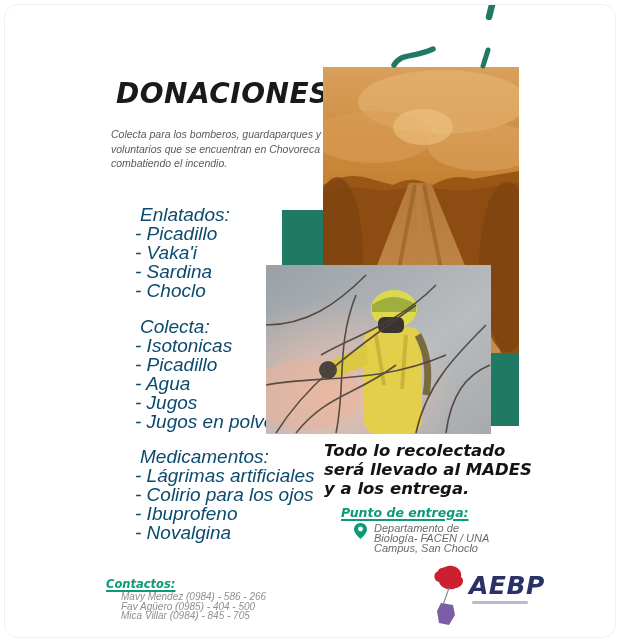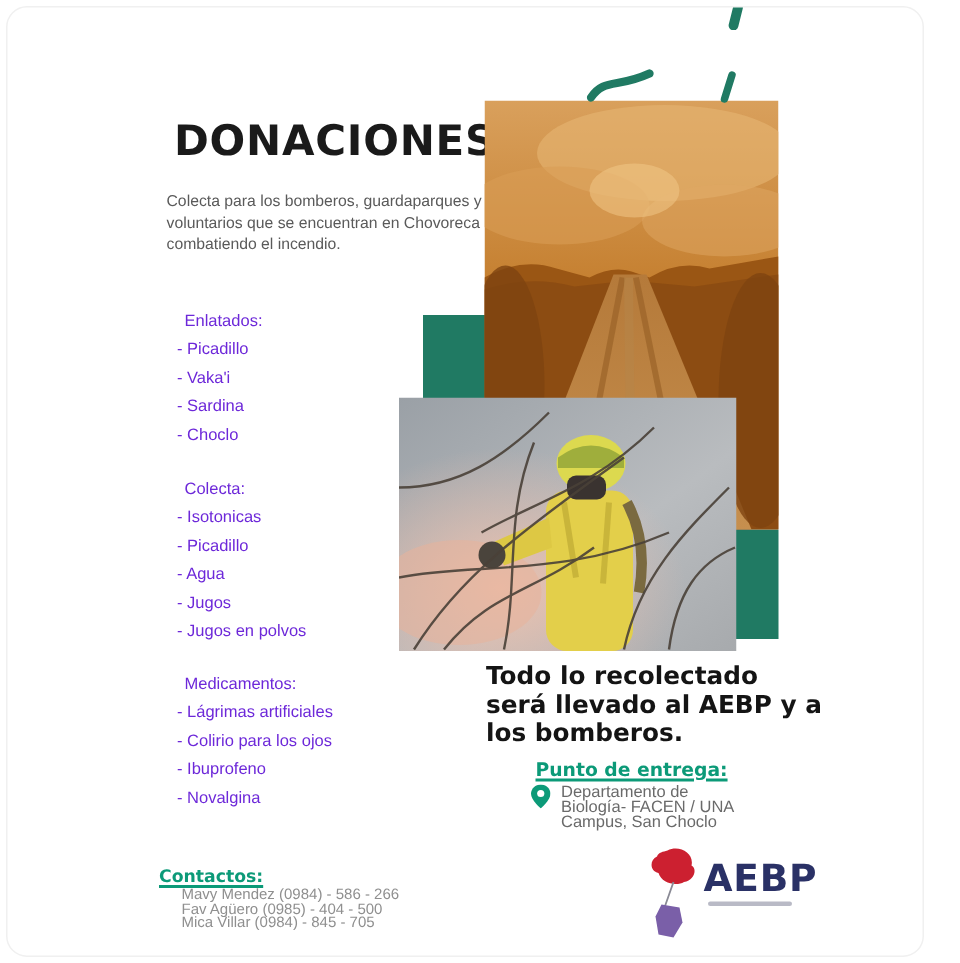--- a/index.html
+++ b/index.html
@@ -1,34 +1,34 @@
 <!DOCTYPE html>
 <html><head>
 <meta charset="utf-8">
 <style>
   html,body{margin:0;padding:0;background:#ffffff;}
   .stage{position:relative;width:620px;height:642px;background:#fff;overflow:hidden;
-         font-family:"Liberation Sans", sans-serif;}
+         font-family:"Liberation Sans", sans-serif;font-style:italic;}
   .card{position:absolute;inset:4px;background:#fff;border:1px solid #f0f0f0;border-radius:14px;}
   .abs{position:absolute;}
 
   .title{left:111px;top:72px;font-size:28px;font-weight:800;letter-spacing:.5px;
          color:#1a1a1a;font-family:"DejaVu Sans", sans-serif;}
   .intro{left:106px;top:122px;width:242px;font-size:10.5px;line-height:1.4;color:#5a5a5a;}
 
   .teal-head{color:#0c9a78;font-weight:800;text-decoration:underline;
              text-decoration-thickness:2px;text-underline-offset:2px;
              font-family:"DejaVu Sans", sans-serif;}
   .needs-head{left:119px;top:175px;font-size:17px;}
-  .sec{left:113px;width:200px;font-size:11px;line-height:19px;color:#6d28d9;}
+  .sec{left:130px;width:200px;font-size:19px;line-height:19px;color:#0c4a6e;}
   .sec-label{padding-left:5px;}
 
   .note{left:319px;top:437px;width:224px;font-size:16.5px;line-height:1.15;font-weight:800;
         color:#141414;font-family:"DejaVu Sans", sans-serif;}
-  .punto-head{left:352px;top:500px;font-size:12.5px;text-align:right;}
+  .punto-head{left:336px;top:500px;font-size:12.5px;text-align:right;}
   .addr{left:369px;top:518px;font-size:11px;line-height:10px;color:#6a6a6a;}
   .pin{left:349px;top:518px;width:13px;height:16px;}
 
   .contacts-head{left:101px;top:572px;font-size:11.5px;}
   .contact-lines{left:116px;top:587px;font-size:10px;line-height:9.5px;color:#8f8f8f;}
 
   .sq{background:#207a63;}
   .sq-left{left:277px;top:205px;width:45px;height:100px;z-index:1;}
   .sq-right{left:462px;top:348px;width:52px;height:73px;z-index:1;}
 
@@ -155,21 +155,21 @@
     </div>
 
     <div class="abs sec" style="top:442px">
       <div class="sec-label">Medicamentos:</div>
       <div>- Lágrimas artificiales</div>
       <div>- Colirio para los ojos</div>
       <div>- Ibuprofeno</div>
       <div>- Novalgina</div>
     </div>
 
-    <div class="abs note">Todo lo recolectado será llevado al AEBP y a los bomberos.</div>
+    <div class="abs note">Todo lo recolectado será llevado al MADES y a los entrega.</div>
 
     <div class="abs teal-head punto-head">Punto de entrega:</div>
     <svg class="abs pin" viewBox="0 0 13 16">
       <path d="M6.5,0 C10,0 13,2.8 13,6.2 C13,10.4 6.5,16 6.5,16 C6.5,16 0,10.4 0,6.2 C0,2.8 3,0 6.5,0 Z" fill="#0c9a78"></path>
       <circle cx="6.5" cy="6" r="2.4" fill="#ffffff"></circle>
     </svg>
     <div class="abs addr">
       <div>Departamento de</div>
       <div>Biología- FACEN / UNA</div>
       <div>Campus, San Choclo</div>

